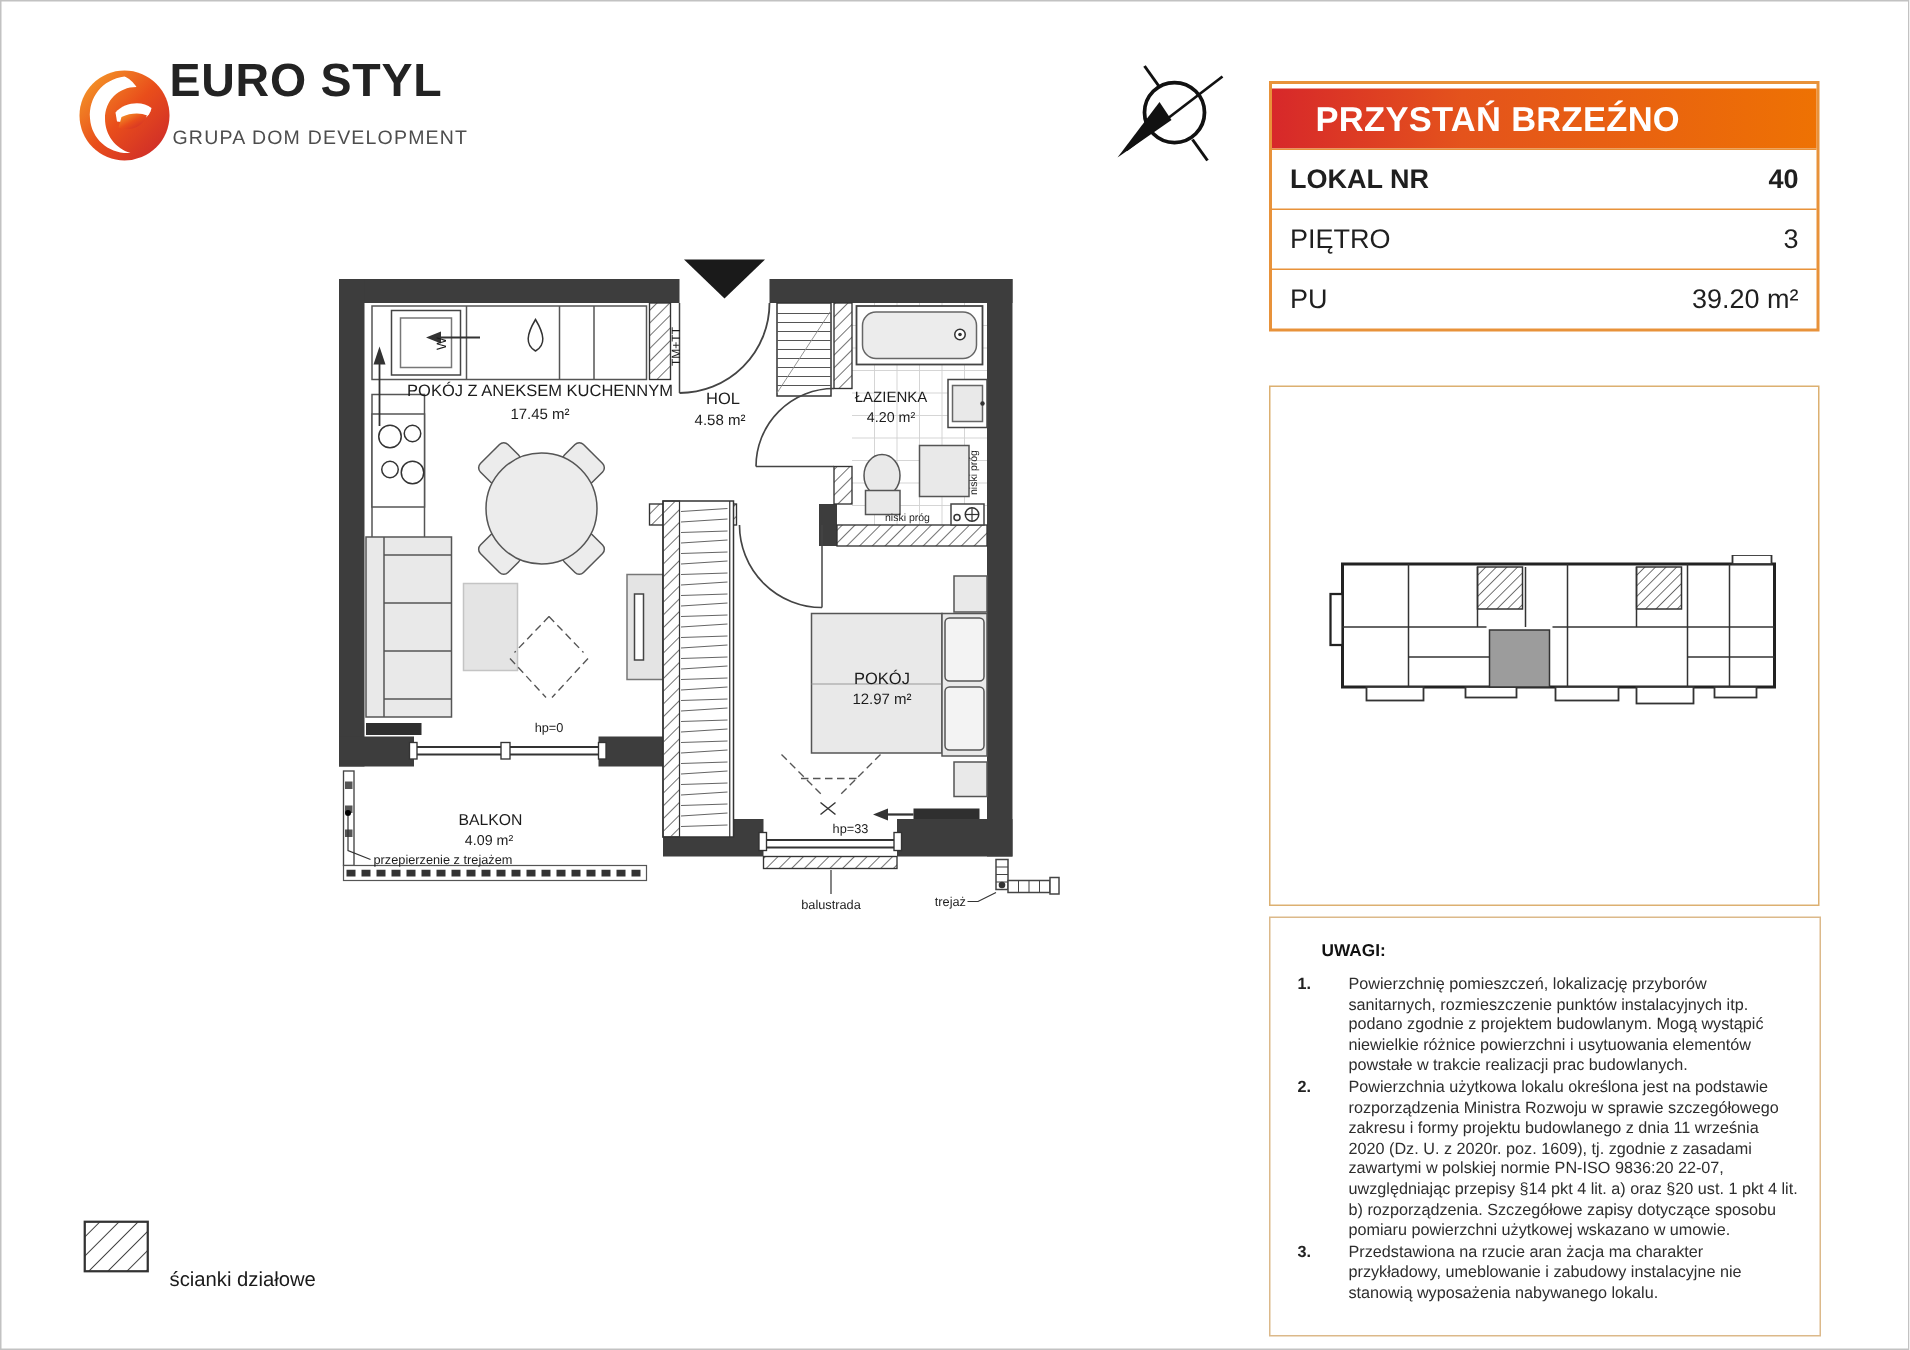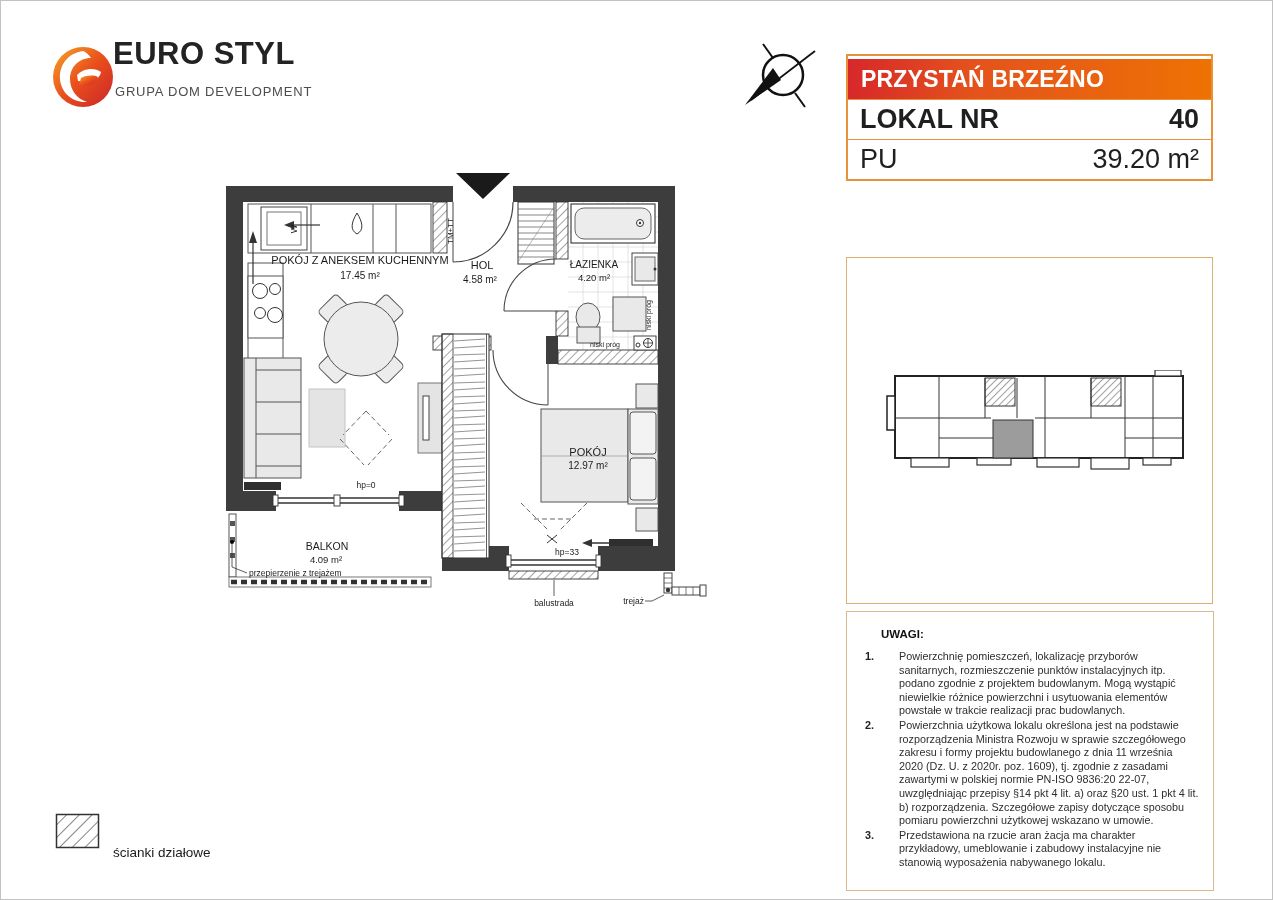--- a/index.html
+++ b/index.html
@@ -4,25 +4,25 @@
 <style>
   html,body{margin:0;padding:0;background:#fff;}
   #page{position:relative;width:1273px;height:900px;background:#fff;
         font-family:"Liberation Sans",sans-serif;border:1px solid #c2c2c2;box-sizing:border-box;overflow:hidden;}
   .abs{position:absolute;}
   
   .brand-name{left:112px;top:35px;font-size:31px;font-weight:800;color:#232323;letter-spacing:.5px;}
   .brand-tagline{left:114px;top:83px;font-size:13px;color:#4d4d4d;letter-spacing:.8px;}
   
   .unit-table{left:845px;top:53px;width:367px;border:2px solid #e8923a;box-sizing:border-box;background:#fff;}
-  .unit-table .bar{margin-top:3px;height:40px;line-height:40px;padding-left:13px;
+  .unit-table .bar{margin-top:3px;height:40px;line-height:40px;padding-left:29px;
       background:linear-gradient(90deg,#d7282a 0%,#e4531c 35%,#ee7203 100%);
       color:#fff;font-size:23px;font-weight:bold;letter-spacing:.2px;}
   .trow{display:flex;justify-content:space-between;align-items:center;height:39px;
-        padding:0 12px;font-size:27px;color:#1f1f1f;border-top:1.5px solid #e8923a;gap:33px;}
+        padding:0 12px;font-size:18px;color:#1f1f1f;border-top:1.5px solid #e8923a;gap:33px;}
   .trow .lbl,.trow .val{white-space:nowrap;}
   .trow.strong .lbl,.trow.strong .val{font-weight:bold;}
   
   .overview-cell{left:845px;top:256px;width:367px;height:347px;border:1.5px solid #dcb071;
                  box-sizing:border-box;background:#fff;}
   
   .notes{left:845px;top:610px;width:368px;height:280px;border:1.5px solid #dcb98a;
          box-sizing:border-box;background:#fff;padding:14px 14px 0 14px;}
   .notes-title{font-size:11.5px;font-weight:bold;color:#111;margin:2px 0 10px 20px;}
   .note-item{display:flex;margin-bottom:1px;}
@@ -59,20 +59,24 @@
     <polygon points="6,68 34,31 42,43" fill="#111"></polygon>
     <line x1="24" y1="7" x2="34" y2="21" stroke="#111" stroke-width="2"></line>
     <line x1="56" y1="56" x2="66" y2="70" stroke="#111" stroke-width="2"></line>
   </svg>
 
   <div class="abs unit-table">
     <div class="bar">PRZYSTAŃ BRZEŹNO</div>
     <div class="trow strong">
       <span class="lbl">LOKAL NR</span>
       <span class="val">40</span>
+    </div>
+    <div class="trow">
+      <span class="lbl">PIĘTRO</span>
+      <span class="val">3</span>
     </div>
     <div class="trow">
       <span class="lbl">PU</span>
       <span class="val">39.20 m²</span>
     </div>
   </div>
 
   <div class="abs overview-cell">
     <svg style="position:absolute;left:38px;top:112px" width="312" height="114" viewBox="0 0 312 114">
       <defs>

